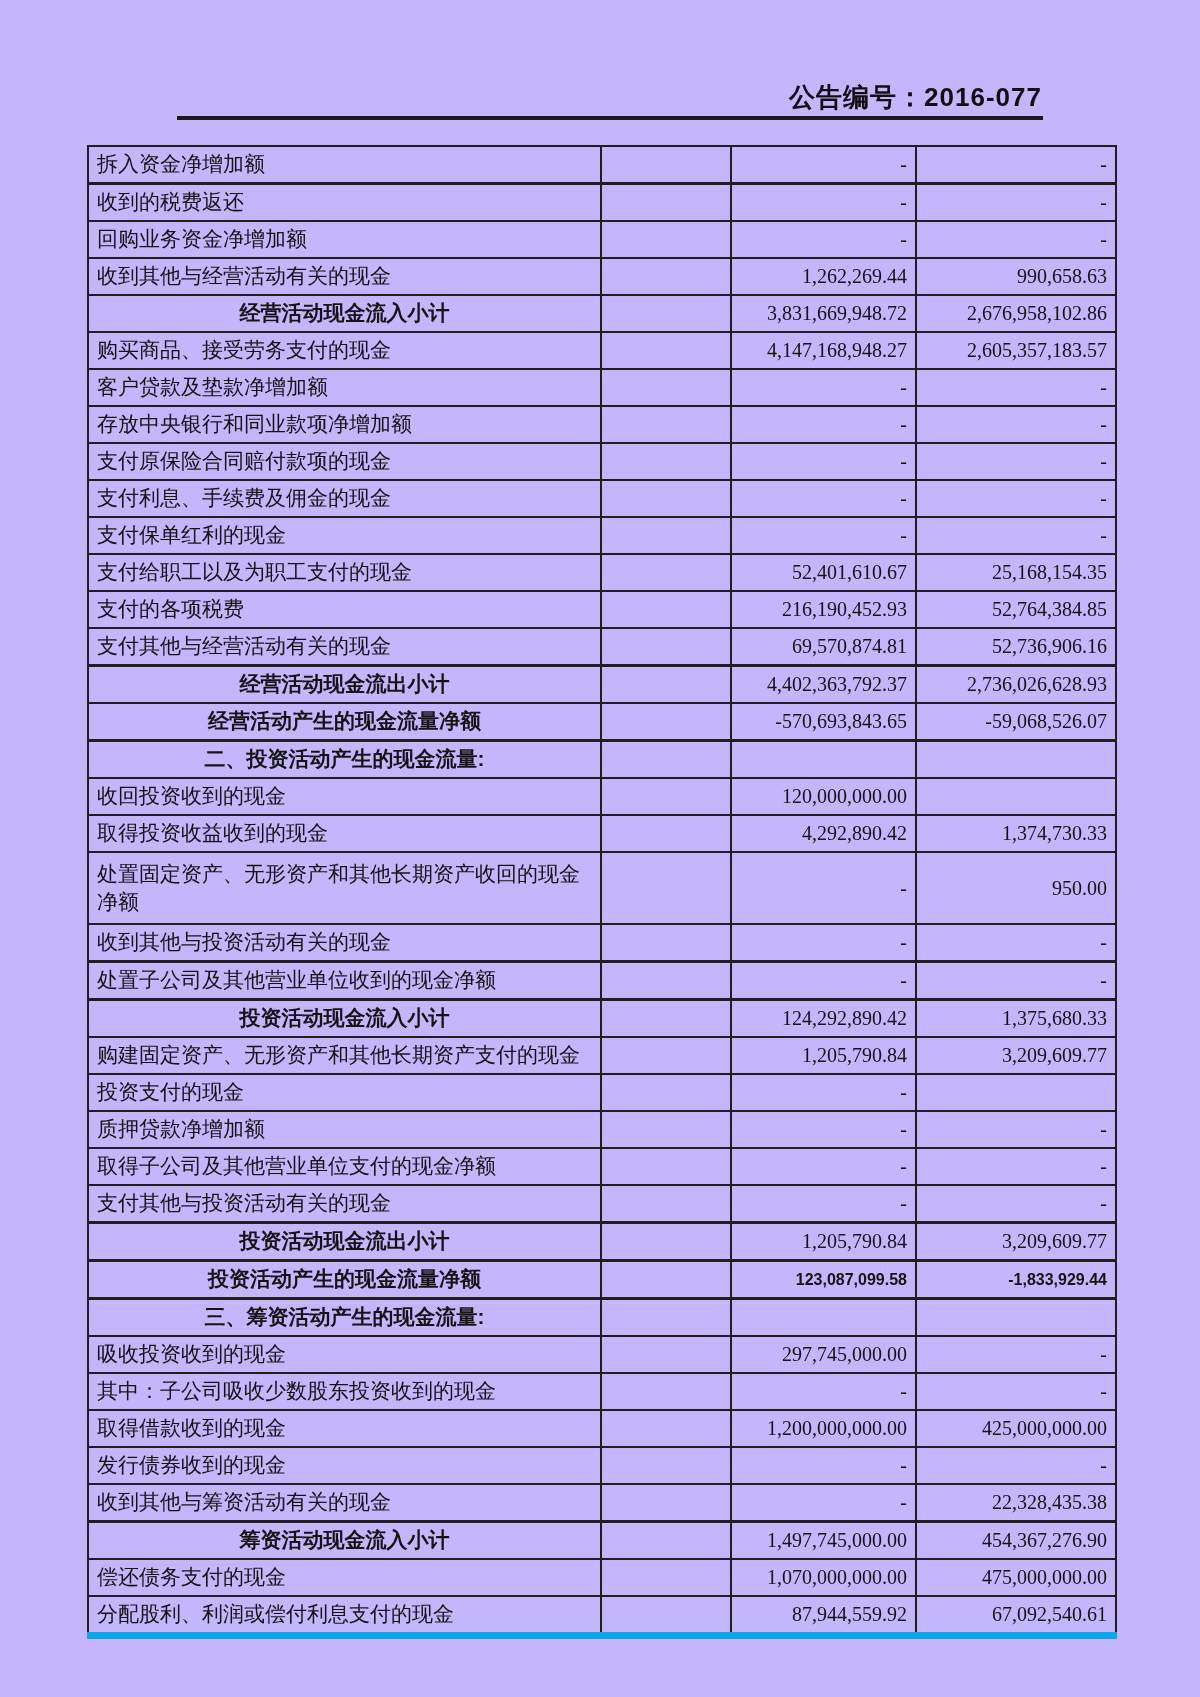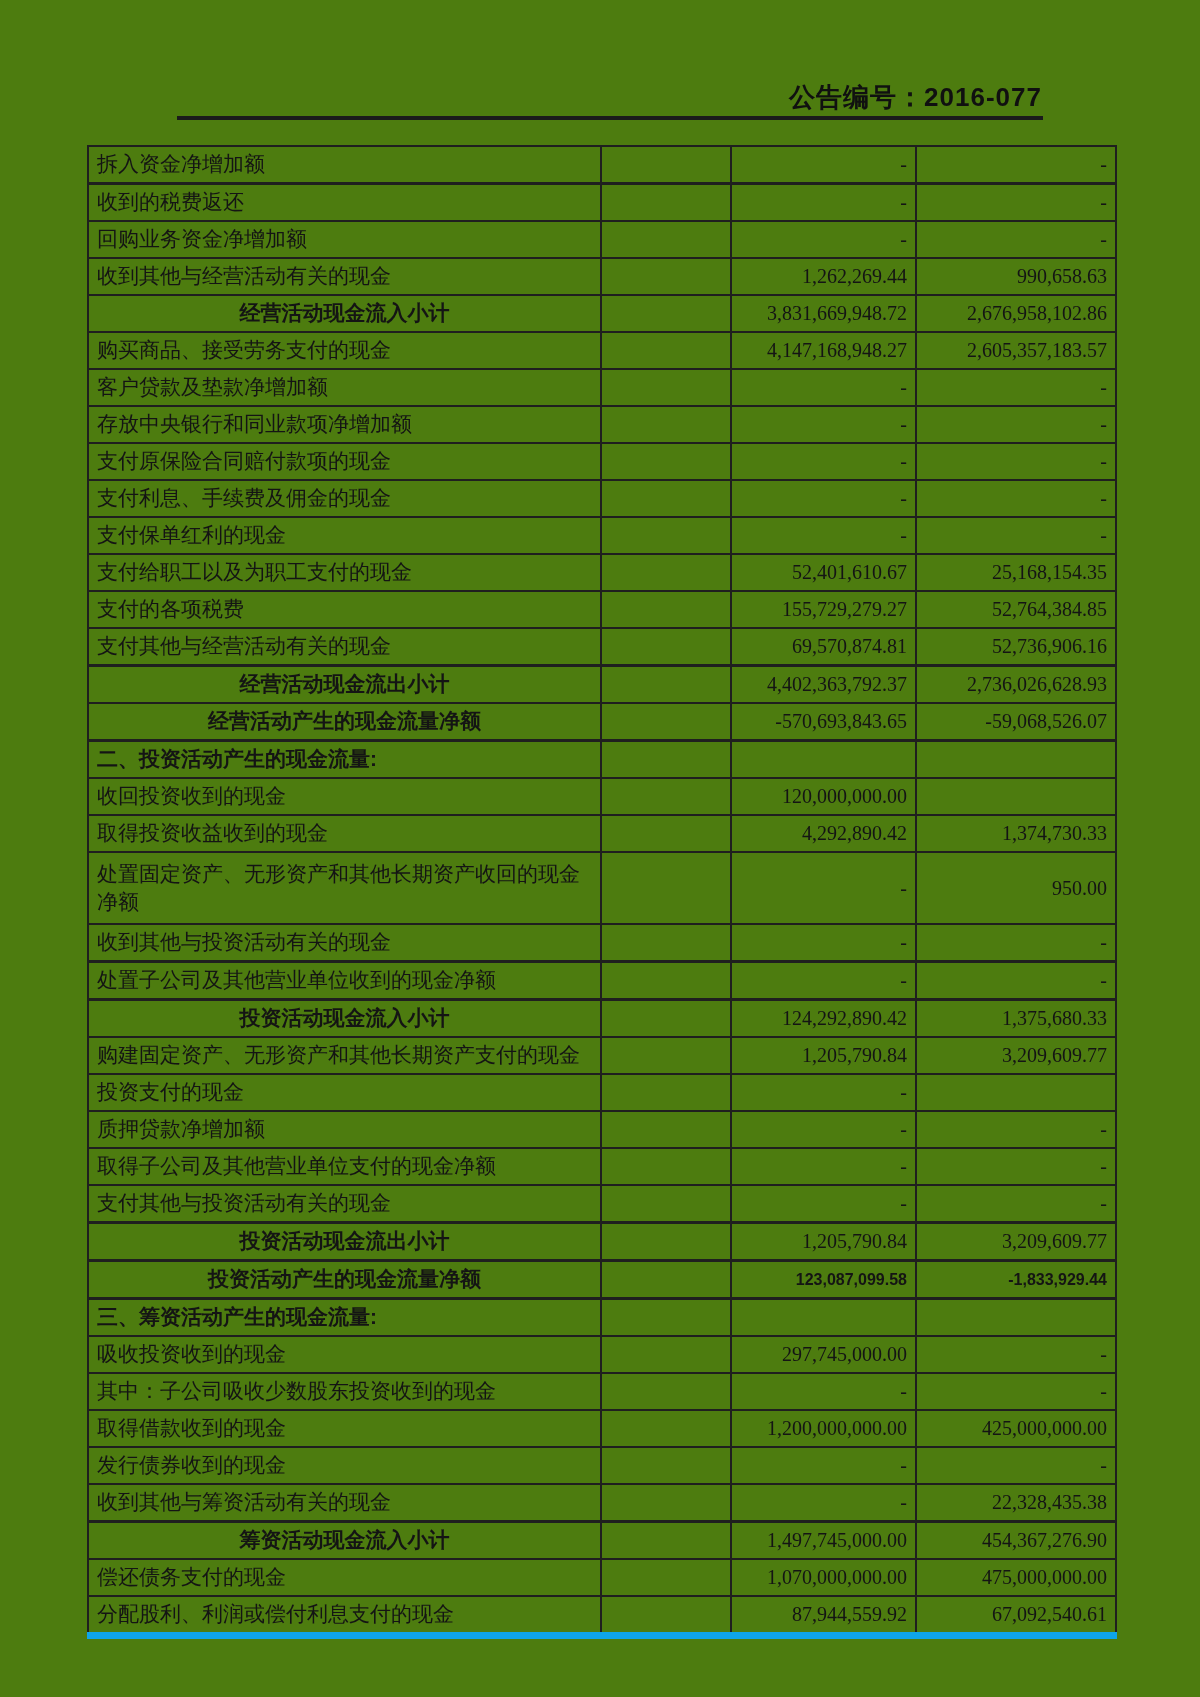--- a/index.html
+++ b/index.html
@@ -4,21 +4,21 @@
 <style>
   html,body{margin:0;padding:0;}
   body{
     width:1200px;height:1697px;
     background:#ffffff;
     font-family:"Liberation Serif","DejaVu Serif",serif;
     color:#141414;
     position:relative;
     -webkit-font-smoothing:antialiased;
   }
-  .page{position:relative;width:1200px;height:1697px;background:#4d7c0f;overflow:hidden;}
+  .page{position:relative;width:1200px;height:1697px;background:#c4b5fd;overflow:hidden;}
 
   
   .doc-no{
     position:absolute;top:80px;right:158px;
     font-family:"Liberation Sans","DejaVu Sans",sans-serif;
     font-weight:bold;font-size:26px;letter-spacing:1px;color:#101010;
   }
   .header-rule{
     position:absolute;left:177px;top:116px;width:866px;height:4px;
     background:#1b1b1b;
@@ -48,21 +48,21 @@
   td.c-label{text-align:left;padding-left:10px;}
   td.c-val{text-align:right;font-size:20px;padding-right:9px;white-space:nowrap;}
 
   tr.row-subtotal td.c-label{
     text-align:center;font-weight:bold;
     font-family:"Liberation Sans","DejaVu Sans",sans-serif;
     font-size:21px;
     margin-left:44px;
   }
   tr.row-section td.c-label{
-    text-align:left;font-weight:bold;
+    text-align:center;font-weight:bold;
     font-family:"Liberation Sans","DejaVu Sans",sans-serif;
     font-size:21px;
   }
   tr.tall td{height:70px;}
   tr.thick-top td{border-top-width:3px;}
   table.cashflow{border-bottom:7px solid #0ea5e9;}
   td.bold-val{font-weight:bold;font-family:"Liberation Sans","DejaVu Sans",sans-serif;font-size:16px;}
 </style>
 </head>
 <body>
@@ -149,21 +149,21 @@
         </tr>
         <tr class="row-item">
           <td class="c-label">支付给职工以及为职工支付的现金</td>
           <td class="c-note"></td>
           <td class="c-val">52,401,610.67</td>
           <td class="c-val">25,168,154.35</td>
         </tr>
         <tr class="row-item">
           <td class="c-label">支付的各项税费</td>
           <td class="c-note"></td>
-          <td class="c-val">155,729,279.27</td>
+          <td class="c-val">216,190,452.93</td>
           <td class="c-val">52,764,384.85</td>
         </tr>
         <tr class="row-item">
           <td class="c-label">支付其他与经营活动有关的现金</td>
           <td class="c-note"></td>
           <td class="c-val">69,570,874.81</td>
           <td class="c-val">52,736,906.16</td>
         </tr>
         <tr class="row-subtotal thick-top">
           <td class="c-label">经营活动现金流出小计</td>

